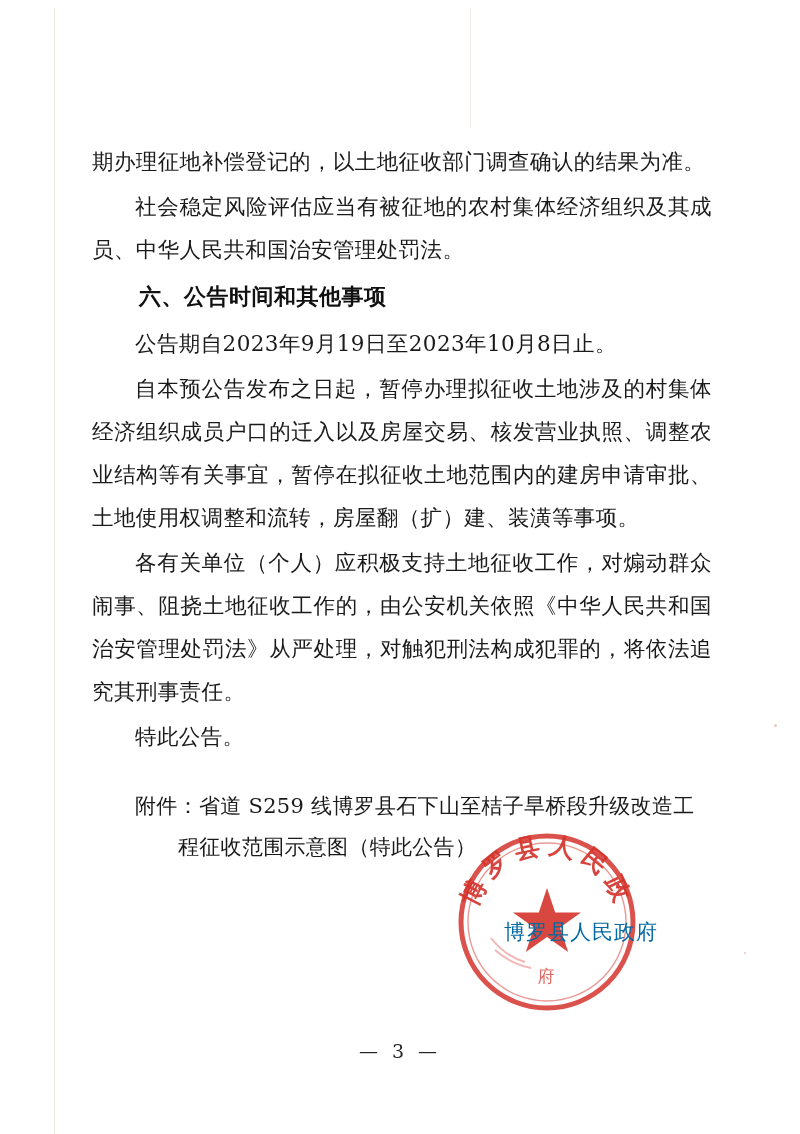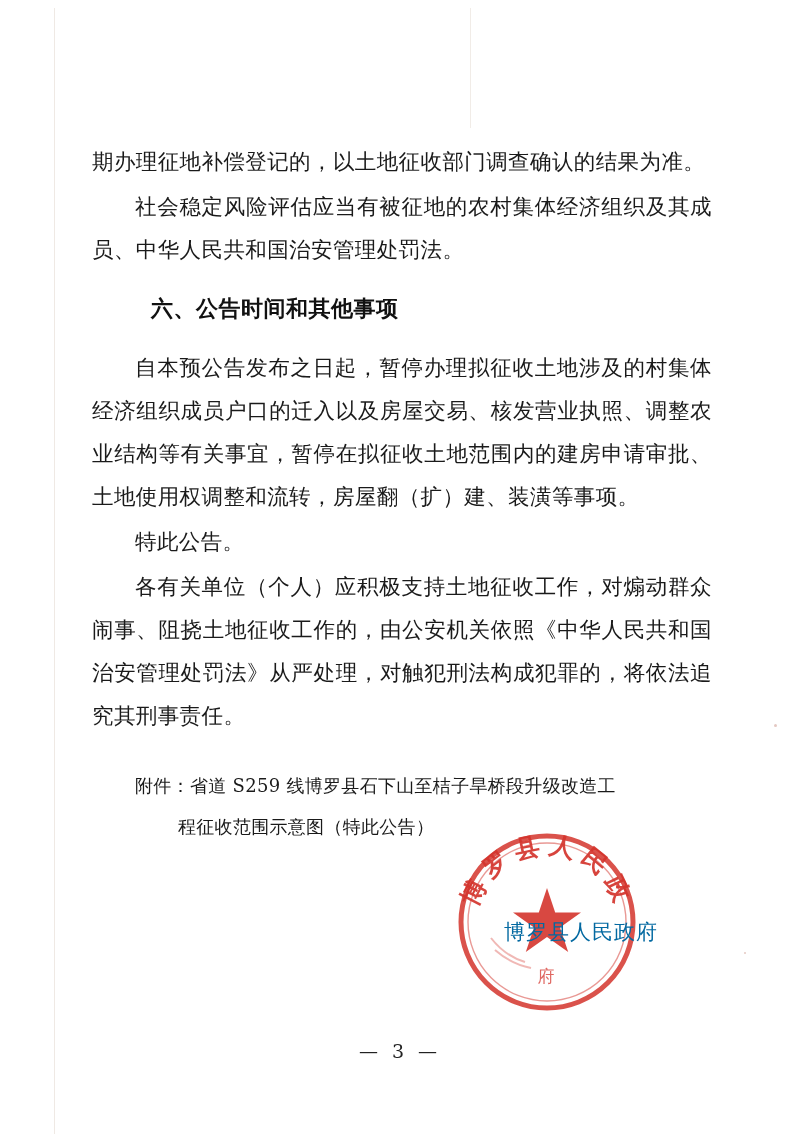--- a/index.html
+++ b/index.html
@@ -46,33 +46,33 @@
     line-height: 43px;
     color: #1a1a1a;
     letter-spacing: 0.4px;
     text-align: justify;
     text-justify: inter-ideograph;
     font-family: "DejaVu Serif", "Liberation Serif", serif;
   }
   p.indent { text-indent: 43px; }
 
   h2.section-heading {
-    margin: 16px;
+    margin: 4px;
     font-size: 22px;
     line-height: 43px;
     font-weight: bold;
     color: #111;
     text-indent: 43px;
     letter-spacing: 0.5px;
   }
   .spacer-md { height: 26px; }
 
   .attachment {
     margin: 0;
-    font-size: 18px;
+    font-size: 21px;
     line-height: 41px;
     color: #1a1a1a;
     text-indent: 43px;
     letter-spacing: 0.3px;
   }
   .attachment .cont {
     display: block;
     text-indent: 86px;
   }
 
@@ -129,27 +129,28 @@
   <div class="scan-line l2"></div>
 
   <div class="doc-body">
 
     <p class="para">期办理征地补偿登记的，以土地征收部门调查确认的结果为准。</p>
 
     <p class="para indent">社会稳定风险评估应当有被征地的农村集体经济组织及其成员、中华人民共和国治安管理处罚法。</p>
 
     <h2 class="section-heading">六、公告时间和其他事项</h2>
 
+    <p class="para indent">公告期自2023年9月19日至2023年10月8日止。</p>
 
     <p class="para indent">自本预公告发布之日起，暂停办理拟征收土地涉及的村集体经济组织成员户口的迁入以及房屋交易、核发营业执照、调整农业结构等有关事宜，暂停在拟征收土地范围内的建房申请审批、土地使用权调整和流转，房屋翻（扩）建、装潢等事项。</p>
 
 
+    <p class="para indent">各有关单位（个人）应积极支持土地征收工作，对煽动群众闹事、阻挠土地征收工作的，由公安机关依照《中华人民共和国治安管理处罚法》从严处理，对触犯刑法构成犯罪的，将依法追究其刑事责任。</p>
+
     <p class="para indent">特此公告。</p>
-
-    <p class="para indent">各有关单位（个人）应积极支持土地征收工作，对煽动群众闹事、阻挠土地征收工作的，由公安机关依照《中华人民共和国治安管理处罚法》从严处理，对触犯刑法构成犯罪的，将依法追究其刑事责任。</p>
 
     <div class="spacer-md"></div>
 
     <p class="attachment">附件：省道 S259 线博罗县石下山至桔子旱桥段升级改造工</p>
     <p class="attachment">
         <span class="cont">程征收范围示意图（特此公告）</span>
       </p>
 
   </div>
 

